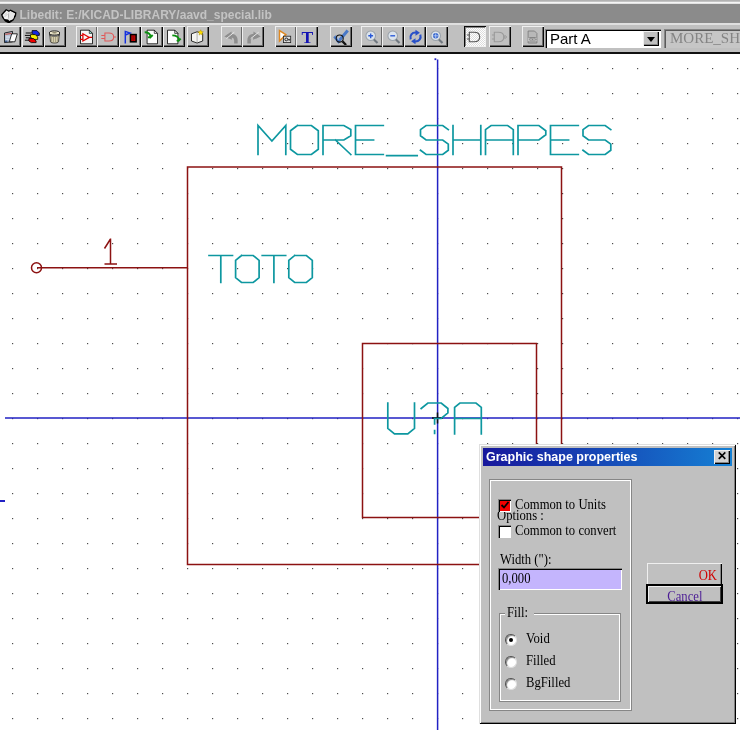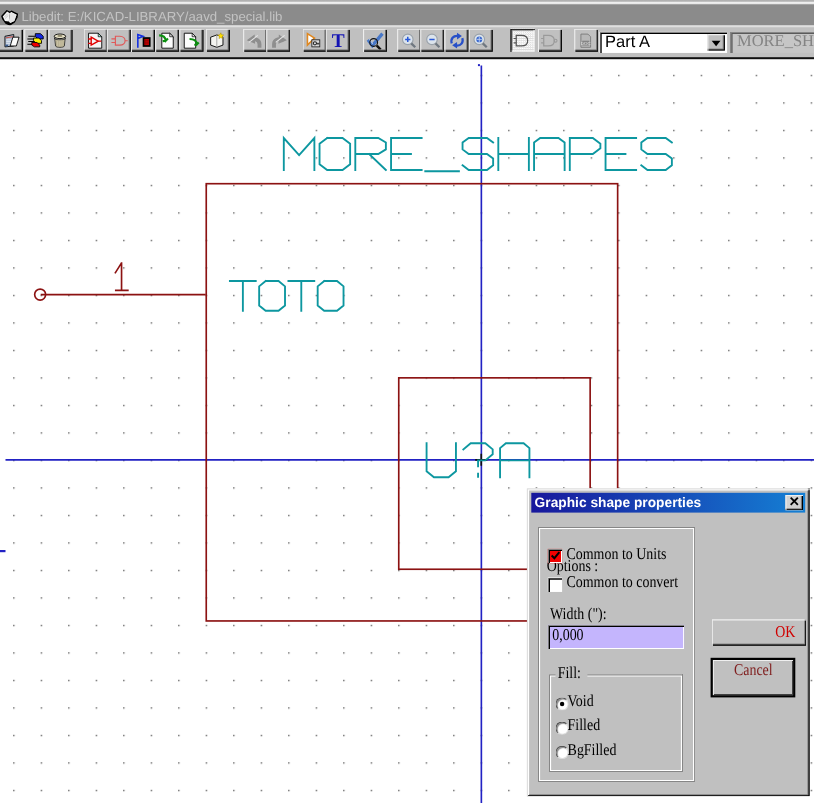--- a/index.html
+++ b/index.html
@@ -5,21 +5,21 @@
   font-family:"Liberation Sans", sans-serif; }
 #stage { position:absolute; left:0; top:0; width:740px; height:730px; }
 .abs { position:absolute; }
 
 
 #toprow { left:0; top:0; width:740px; height:2px; background:linear-gradient(#a9a9a9,#cdcdcd); }
 #toprow2 { left:0; top:2px; width:740px; height:2px; background:linear-gradient(#ffffff,#d9d9d9); }
 
 
 #titlebar { left:0; top:4px; width:740px; height:19px; background:#8b8b8b; }
-#titletxt { left:19.5px; top:4px; font-size:12px; font-weight:normal; color:#c3c3c3;
+#titletxt { left:19.5px; top:4px; font-size:12px; font-weight:bold; color:#c3c3c3;
   letter-spacing:0px; }
 #tbelow { left:0; top:23px; width:740px; height:2px; background:#dfdfdf; }
 
 
 #toolbar { left:0; top:25px; width:740px; height:26px; background:#c0c0c0; }
 .tb { position:absolute; top:1px; width:22px; height:21px; background:#c0c0c0;
   box-shadow: inset 1px 1px 0 #efefef, inset -1px -1px 0 #0a0a0a, inset -2px -2px 0 #6a6a6a;
   display:flex; align-items:center; justify-content:center; overflow:hidden; }
 .tb svg { width:17px; height:16px; }
 .tb.p { background:conic-gradient(#fff 25%, #dcdcdc 25% 50%, #fff 50% 75%, #dcdcdc 75%);
@@ -69,28 +69,28 @@
 #cb1 svg { position:absolute; left:1px; top:0px; }
 .cblbl { position:absolute; left:36px; }
 #wlbl { position:absolute; left:21px; top:107px; }
 #wfield { position:absolute; left:19px; top:124px; width:124px; height:22px; background:#c4b5fd;
   box-shadow: inset 1px 1px 0 #868686, inset 2px 2px 0 #000, inset -1px -1px 0 #fff; }
 #wtxt { position:absolute; left:4px; top:2px; }
 .radio { position:absolute; left:26px; width:11.5px; height:11.5px; border-radius:50%;
   background:#fff; border:1px solid #555; border-right-color:#ddd; border-bottom-color:#ddd;
   box-shadow: inset 1px 1px 1px #888; }
 .rdot { position:absolute; left:2.8px; top:2.8px; width:4px; height:4px; border-radius:50%; background:#000; }
-.rlbl { position:absolute; left:37px; }
-#okbtn { position:absolute; left:168px; top:119px; width:86px; height:24px; background:#c0c0c0;
+.rlbl { position:absolute; left:47px; }
+#okbtn { position:absolute; left:168px; top:119px; width:75px; height:24px; background:#c0c0c0;
   box-shadow: inset 1px 1px 0 #efefef, inset -1px -1px 0 #000, inset -2px -2px 0 #868686;
   color:#d00000; text-align:center; line-height:24px;padding-left:47px; }
-#cancelbtn { position:absolute; left:167px; top:154px; width:77px; height:36px; background:#c0c0c0;
+#cancelbtn { position:absolute; left:167px; top:140px; width:77px; height:20px; background:#c0c0c0;
   border:2px solid #000;
   box-shadow: inset 1px 1px 0 #efefef, inset -1px -1px 0 #404040;
-  color:#7f1d1d; text-align:center; line-height:20px; }
+  color:#4c1d95; text-align:center; line-height:20px; }
 #ltick { left:0; top:500px; width:5px; height:2.4px; background:#2222c4; }
 </style></head>
 <body>
 <div id="stage">
   <div class="abs" id="toprow"></div>
   <div class="abs" id="toprow2"></div>
   <div class="abs" id="titlebar">
     <svg class="abs" style="left:0px;top:3px" width="19" height="18" viewBox="0 0 19 18">
       <path d="M1,7.5 L6,2 L9,3.5 L10.5,2.5 L16.5,5.5 L16,9 L13.5,13.5 L9,16.5 L5,14.5 L2,10.5 Z" fill="#000"></path>
       <path d="M2.5,8 L6.5,3.5 L9,5 L8,12.5 L4.5,12 Z" fill="#f4f4f4"></path>

